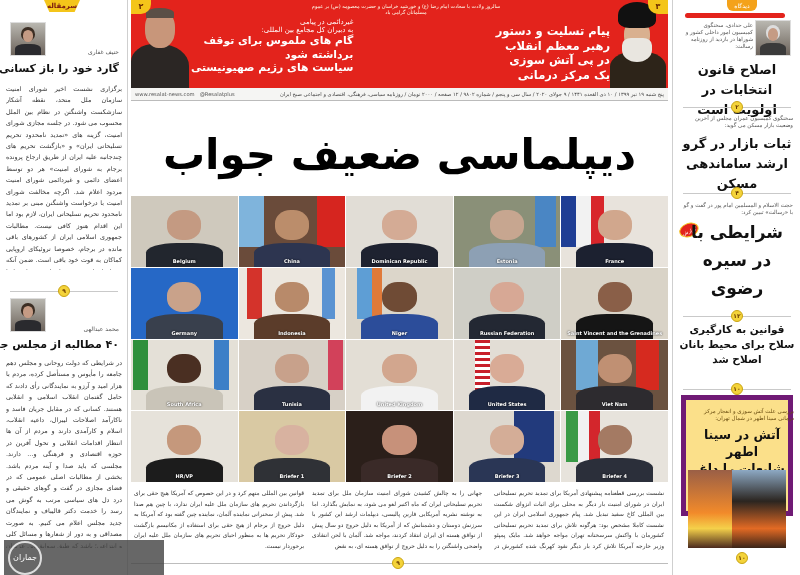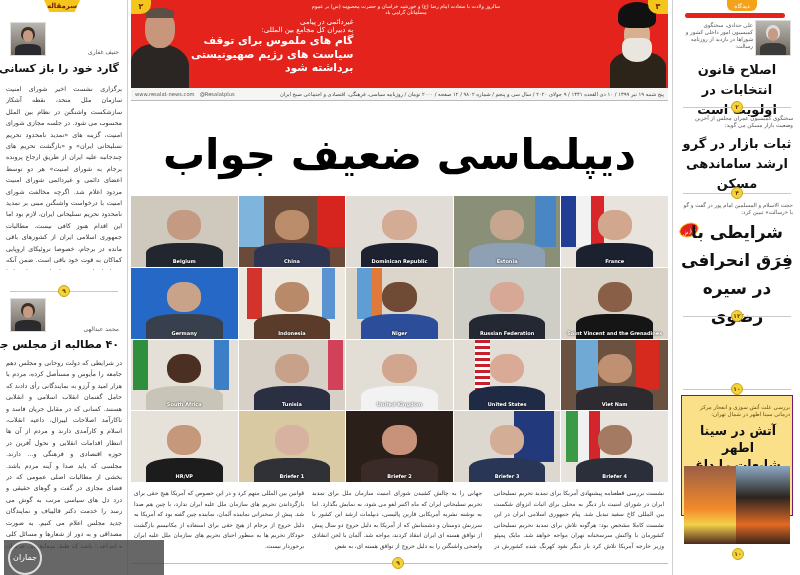--- a/index.html
+++ b/index.html
@@ -63,21 +63,21 @@
 .btext{position:absolute;top:488px;font-size:5.8px;line-height:10.6px;color:#333;text-align:justify;width:170px;height:66px;overflow:hidden}
 .bsep{position:absolute;left:131px;top:563px;width:537px;height:1px;background:#bdbdbd}
 
 
 .rcol{position:absolute;left:672px;top:0;width:128px;height:575px;background:#fff;border-left:1px solid #cfcfcf}
 .rtag{position:absolute;left:54px;top:0;width:30px;height:11px;background:#f4a21a;color:#fff;font-size:6px;text-align:center;line-height:11px;border-radius:0 0 6px 6px}
 .rline{position:absolute;left:12px;top:13px;width:100px;height:5px;background:#e3231c;border-radius:3px}
 .rh{position:absolute;font-weight:bold;color:#111;text-align:center}
 .rk{position:absolute;font-size:5.5px;color:#555;text-align:right;line-height:7px}
 .badge{position:absolute;left:6px;top:223px;width:20px;height:14px;background:#e3231c;color:#fff;font-size:5px;text-align:center;line-height:14px;border-radius:50%;transform:rotate(-20deg);border:1px solid #f4c51a}
-.yellowbox{position:absolute;left:8px;top:395px;width:112px;height:121px;background:#fbe08a;border:1px solid #701a75}
+.yellowbox{position:absolute;left:8px;top:395px;width:112px;height:121px;background:#fbe08a;border:5px solid #701a75}
 .fire{position:absolute;top:70px;height:78px;width:54px}
 </style>
 </head>
 <body>
 
 <div class="page">
 
   <div class="lcol">
     <div class="tag-top">سرمقاله</div>
     <div class="pic" style="left:10px;top:22px;width:36px;height:34px">
@@ -112,26 +112,32 @@
     </div>
     <div class="portrait-r">
       <div class="rb"></div>
         <div class="fc"></div>
         <div class="brd"></div>
         <div class="tur"></div>
     </div>
     <div class="corner" style="left:0;border-radius:0 0 10px 0">۲</div>
     <div class="corner" style="right:0;border-radius:0 0 0 10px">۳</div>
     <div class="tiny-top">سالروز ولادت با سعادت امام رضا (ع) و خورشید خراسان و حضرت معصومه (س) بر عموم مسلمانان گرامی باد</div>
+    <div class="mast-head-r">
+      <div>پیام تسلیت و دستور</div>
+      <div>رهبر معظم انقلاب</div>
+      <div>در پی آتش سوزی</div>
+      <div>یک مرکز درمانی</div>
+    </div>
     <div class="mast-head-l">
       <div class="k">غیردائمی در پیامی</div>
       <div class="k">به دبیران کل مجامع بین المللی:</div>
       <div class="h">گام های ملموس برای توقف</div>
+      <div class="h">برداشته شود</div>
       <div class="h">سیاست های رژیم صهیونیستی</div>
-      <div class="h">برداشته شود</div>
     </div>
   </div>
   <div class="dateline">
     <span>پنج شنبه ۱۹ تیر ۱۳۹۹ / ۱۰ ذی القعده ۱۴۴۱ / ۹ جولای ۲۰۲۰ / سال سی و پنجم / شماره ۹۸۰۲ / ۱۲ صفحه / ۲۰۰۰ تومان / روزنامه سیاسی، فرهنگی، اقتصادی و اجتماعی صبح ایران</span>
     <span class="social">
       <span>www.resalat-news.com</span>
       &nbsp;
       <span>@Resalatplus</span>
     </span>
   </div>
@@ -305,26 +311,30 @@
 
     <div class="rk" style="left:8px;top:115px;width:112px">سخنگوی کمیسیون عمران مجلس از آخرین وضعیت بازار مسکن می گوید:</div>
     <div class="rh" style="left:4px;top:134px;width:120px;font-size:13px;line-height:20px">ثبات بازار در گرو ارشد ساماندهی مسکن</div>
     <div class="sep" style="left:10px;top:193px;width:108px"></div>
     <div class="pgdot" style="left:58px;top:187px">۴</div>
 
     <div class="rk" style="left:8px;top:202px;width:112px">حجت الاسلام و المسلمین امام پور در گفت و گو با «رسالت» تبیین کرد:</div>
     <div class="badge">گزارش</div>
     <div class="rh" style="left:6px;top:218px;width:116px;font-size:17px;line-height:28px">
       <div>شرایطی با</div>
-      <div>فِرَق انحرافی</div>
       <div>در سیره رضوی</div>
     </div>
     <div class="sep" style="left:10px;top:316px;width:108px"></div>
     <div class="pgdot" style="left:58px;top:310px">۱۲</div>
 
+    <div class="rh" style="left:4px;top:322px;width:120px;font-size:10.5px;line-height:15px">
+      <div>قوانین به کارگیری</div>
+      <div>سلاح برای محیط بانان</div>
+      <div>اصلاح شد</div>
+    </div>
     <div class="sep" style="left:10px;top:389px;width:108px"></div>
     <div class="pgdot" style="left:58px;top:383px">۱۰</div>
 
     <div class="yellowbox">
       <div class="rk" style="left:4px;top:8px;width:104px;color:#6a4d10">بررسی علت آتش سوزی و انفجار مرکز درمانی سینا اطهر در شمال تهران:</div>
       <div class="rh" style="left:2px;top:26px;width:108px;font-size:12.5px;line-height:17px">
         <div>آتش در سینا اطهر</div>
         <div>شایعات را داغ کرد</div>
       </div>
       <div class="fire" style="left:2px;background:linear-gradient(#9a5f46,#f28a2a 55%,#f4d04a 75%,#4b2a1e)"></div>

